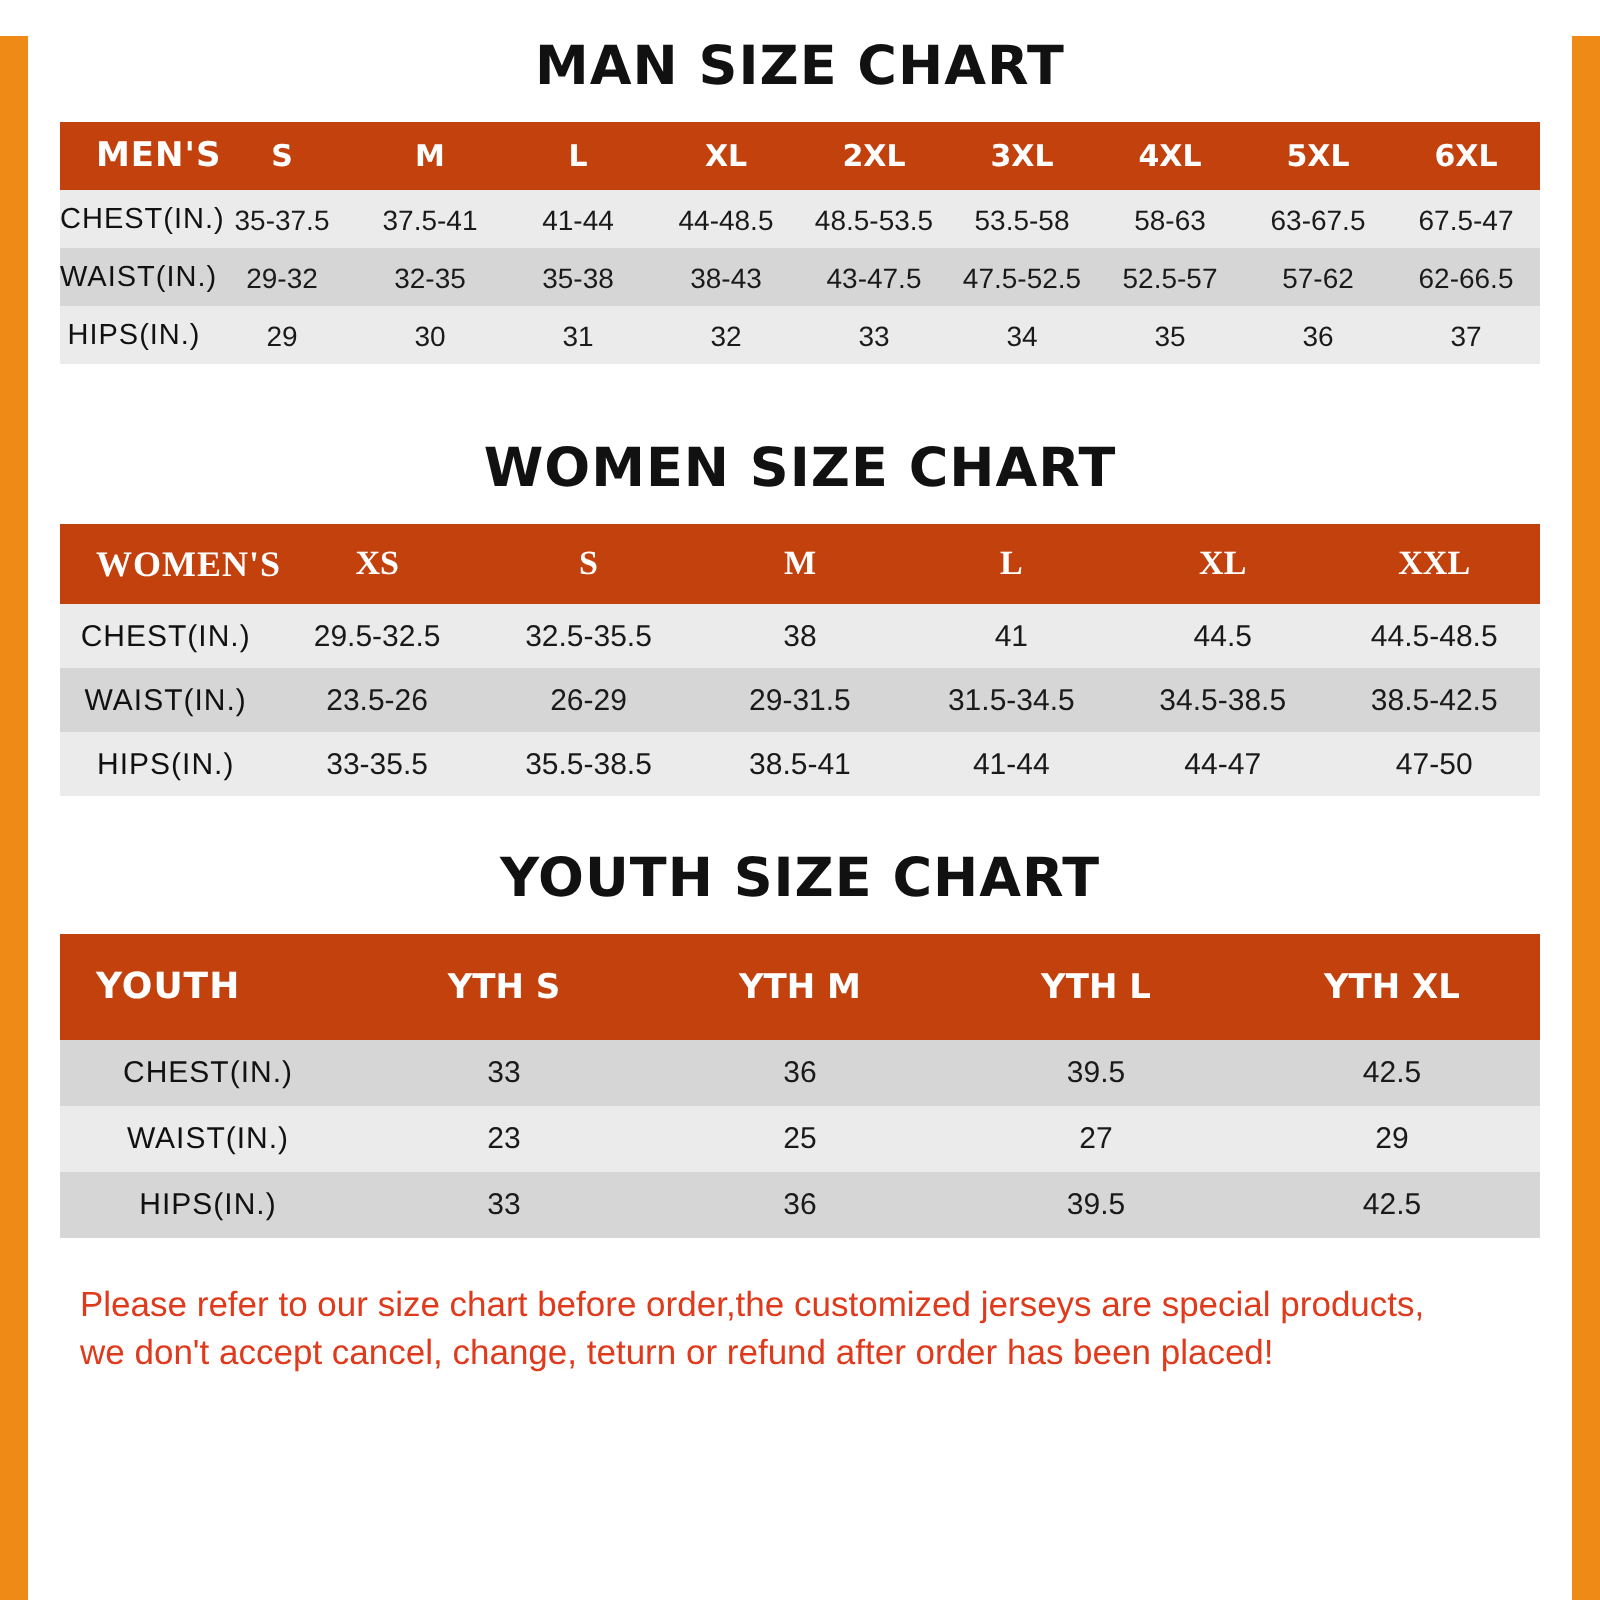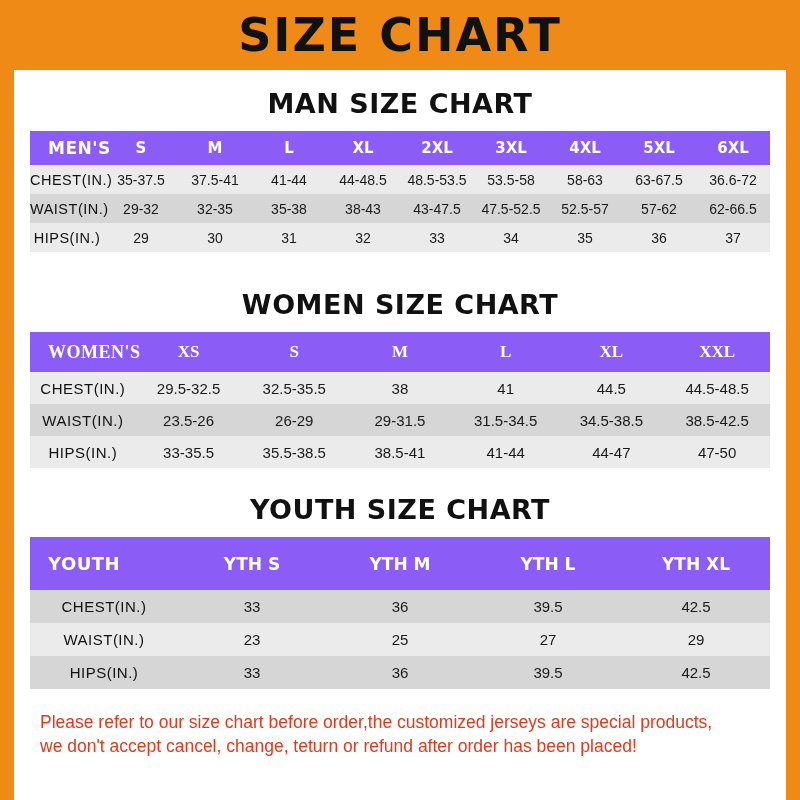--- a/index.html
+++ b/index.html
@@ -58,21 +58,21 @@
     border-collapse: collapse;
     table-layout: fixed;
   }
   table.chart th, table.chart td {
     text-align: center;
     padding: 0;
     white-space: nowrap;
   }
   
   .chart thead tr {
-    background: #8b5cf6;
+    background: #c2410c;
   }
   .chart thead th {
     color: #ffffff;
     height: 34px;
     font-size: 15px;
     font-family: "DejaVu Sans", sans-serif;
     font-weight: bold;
   }
   .chart thead th.corner {
     text-align: left;
@@ -111,23 +111,20 @@
     font-size: 17.5px;
     line-height: 1.35;
     font-family: "Liberation Sans", sans-serif;
   }
 </style>
 </head>
 <body>
 
 <div class="page">
 
-  <div class="banner">
-    <div class="banner-title">SIZE CHART</div>
-  </div>
 
   <div class="content">
 
     <div class="section-title t-man">MAN SIZE CHART</div>
     <table class="chart man">
       <thead>
         <tr>
           <th class="corner">MEN'S</th>
           <th>S</th>
           <th>M</th>
@@ -144,21 +141,21 @@
         <tr class="odd">
           <td class="rowlabel">CHEST(IN.)</td>
           <td>35-37.5</td>
           <td>37.5-41</td>
           <td>41-44</td>
           <td>44-48.5</td>
           <td>48.5-53.5</td>
           <td>53.5-58</td>
           <td>58-63</td>
           <td>63-67.5</td>
-          <td>36.6-72</td>
+          <td>67.5-47</td>
         </tr>
         <tr class="even">
           <td class="rowlabel">WAIST(IN.)</td>
           <td>29-32</td>
           <td>32-35</td>
           <td>35-38</td>
           <td>38-43</td>
           <td>43-47.5</td>
           <td>47.5-52.5</td>
           <td>52.5-57</td>

